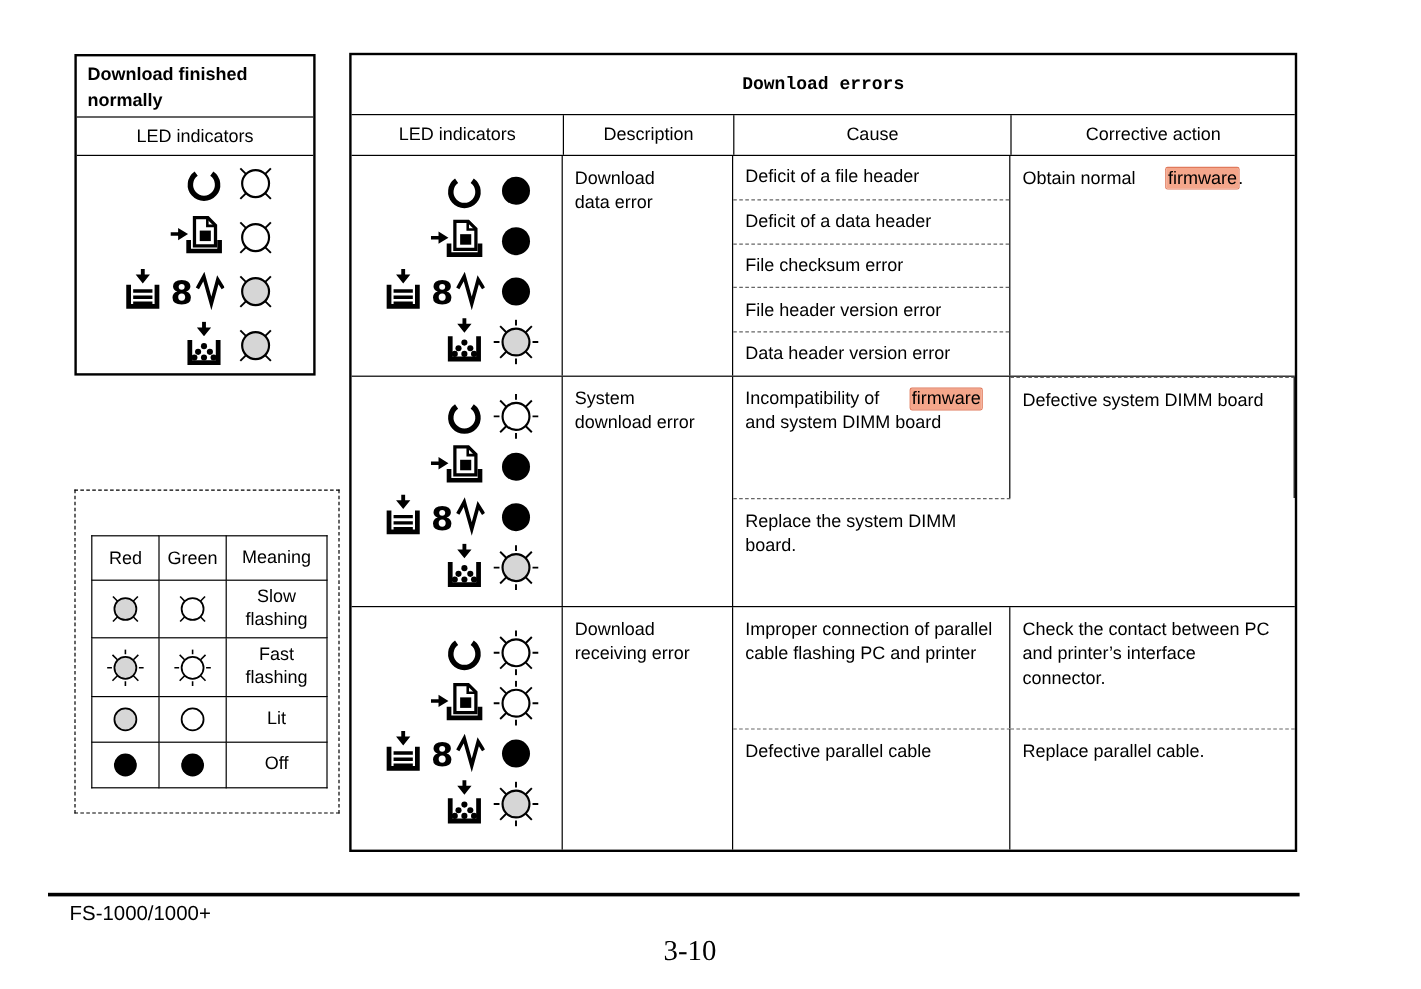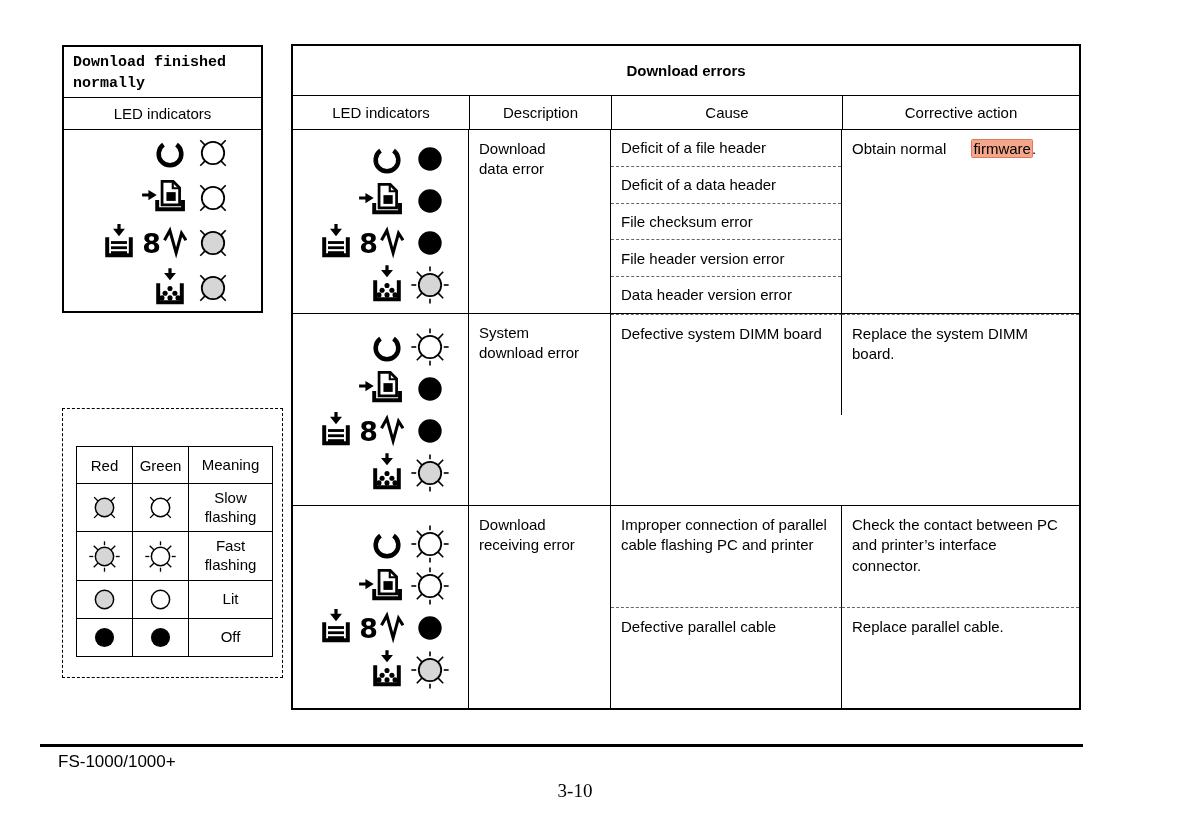--- a/index.html
+++ b/index.html
@@ -12,42 +12,41 @@
   svg { display:block; }
 
   
   .normal-box {
     position:absolute; left:62px; top:45px; width:201px; height:268px;
     border:2.5px solid #000; background:#fff;
   }
   .nb-title {
     height:51px; padding:5px 9px 0 9px; font-weight:bold; line-height:1.4;
     border-bottom:1.5px solid #000;
-    font-family:Liberation Mono, monospace;
   }
   .nb-sub {
     height:32px; display:flex; align-items:center; justify-content:center;
     border-bottom:1.5px solid #000;
   }
   .nb-rows { height:180px; display:flex; flex-direction:column; justify-content:center; }
 
   
   .led-row { display:flex; align-items:center; justify-content:flex-end; height:40px; }
   .nb-rows .led-row { height:45px; padding-right:22px; }
   .led-icons { display:flex; align-items:center; justify-content:flex-end; gap:6px; }
   .led-sym { width:52px; display:flex; justify-content:center; }
 
   
   .errors-table {
     position:absolute; left:291px; top:44px; width:790px; height:666px;
     border:2.5px solid #000; background:#fff; display:flex; flex-direction:column;
   }
   .t-title {
     height:50px; flex:0 0 50px; display:flex; align-items:center; justify-content:center;
-    font-weight:bold; border-bottom:1.5px solid #000;
+    font-weight:bold; border-bottom:1.5px solid #000;font-family:Liberation Mono, monospace;
   }
   .t-head {
     height:34px; flex:0 0 34px; display:grid;
     grid-template-columns:176px 142px 231px 1fr;
     border-bottom:1.5px solid #000;
   }
   .t-head .hcell { display:flex; align-items:center; justify-content:center; }
   .t-head .hcell + .hcell { border-left:1.5px solid #000; }
   .t-rows { flex:1; display:flex; flex-direction:column; }
   .err-row { display:grid; grid-template-columns:176px 142px 231px 1fr; }
@@ -79,21 +78,21 @@
   .conv-table th { height:37px; }
   .conv-table .c-red, .conv-table .c-green { width:56px; }
   .conv-table .c-meaning { width:84px; padding:2px 6px; line-height:1.25; }
   .conv-led { display:flex; justify-content:center; align-items:center; }
 
   
   .footer-rule { position:absolute; left:40px; top:744px; width:1043px; height:2.6px; background:#000; }
   .footer-model { position:absolute; left:58px; top:752px; font-size:17px; }
   .page-number {
     position:absolute; left:0; top:780px; width:1150px; text-align:center;
-    font-family:"Liberation Serif","DejaVu Serif",serif; font-size:19px;
+    font-family:"Liberation Serif","DejaVu Serif",serif; font-size:24px;
   }
 </style>
 </head>
 <body>
 
 <div class="normal-box">
   <div class="nb-title">Download finished normally</div>
   <div class="nb-sub">LED indicators</div>
   <div class="nb-rows" id="normal-rows">
       <div class="led-row">
@@ -374,20 +373,21 @@
                 <line x1="20.0" y1="5.5" x2="20.0" y2="0.4" stroke="#000" stroke-width="1.7"></line>
                 <line x1="5.5" y1="20.0" x2="0.4" y2="20.0" stroke="#000" stroke-width="1.7"></line>
                 <line x1="20.0" y1="34.5" x2="20.0" y2="39.6" stroke="#000" stroke-width="1.7"></line>
               </svg>
             </div>
           </div>
         </div>
         <div class="cell-desc">System
 download error</div>
         <div class="pair-wrap">
+          <div class="pair-cause">Incompatibility of <span class="hl">firmware</span> and system DIMM board</div>
           <div class="pair-cause dash-top">Defective system DIMM board</div>
           <div class="pair-action dash-top">Replace the system DIMM board.</div>
         </div>
       </div>
       <div class="err-row" style="flex: 1 1 auto;">
         <div class="cell-led">
           <div class="led-row">
             <div class="led-icons">
               <svg viewBox="0 0 36 36" width="34" height="34">
                 <path d="M11.1 9.2 A12 12 0 1 0 24.9 9.2" fill="none" stroke="#000" stroke-width="4.8"></path>

